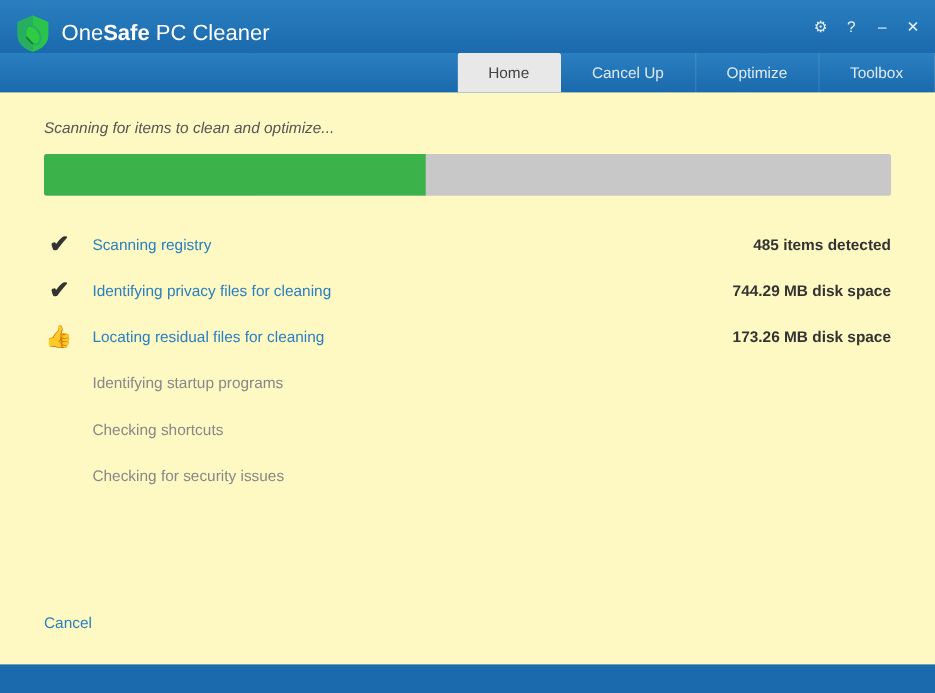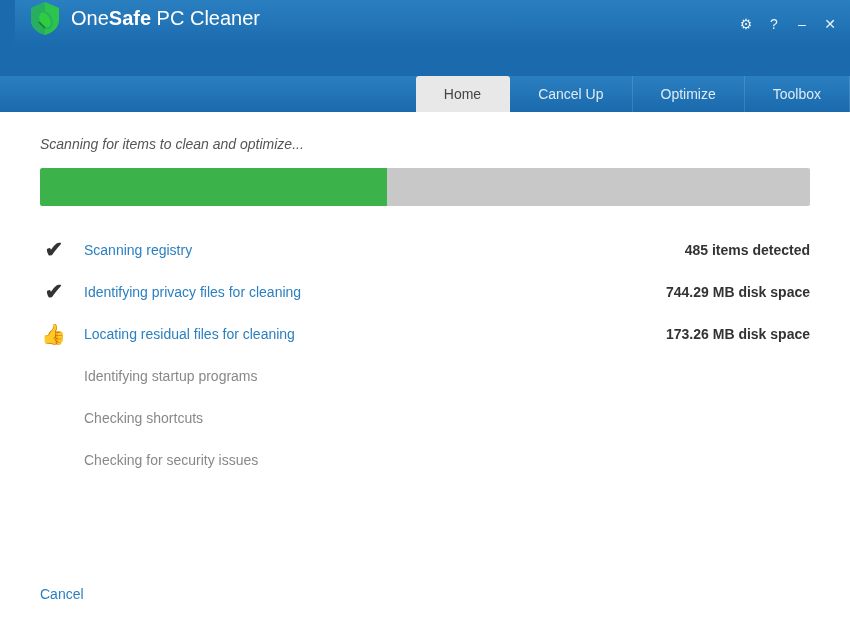--- a/index.html
+++ b/index.html
@@ -9,24 +9,23 @@
       font-family: 'Segoe UI', Arial, sans-serif;
       overflow: hidden;
       background: #1a6aad;
     }
 
     
     .title-bar {
       background: linear-gradient(180deg, #2a7fc0 0%, #1a6aad 100%);
       height: 48px;
       display: flex;
-      align-items: flex-start;
+      align-items: flex-end;
       padding: 0 12px;
       position: relative;
-      margin-left: 15px;
     }
     .logo-area {
       display: flex;
       align-items: center;
       gap: 8px;
     }
     .logo-icon {
       width: 36px;
       height: 36px;
     }
@@ -59,41 +58,40 @@
       opacity: 0.9;
     }
 
     
     .nav-tabs {
       background: linear-gradient(180deg, #2a7fc0 0%, #1a6aad 100%);
       display: flex;
       justify-content: flex-end;
       padding-right: 0;
       padding-left: 96px;
-      margin-top: 28px;
     }
     .nav-tab {
       padding: 10px 28px;
       color: white;
       font-size: 14px;
       cursor: pointer;
       border-right: 1px solid rgba(255,255,255,0.15);
       background: transparent;
       opacity: 0.85;
     }
     .nav-tab.active {
       background: #e8e8e8;
       color: #444;
       opacity: 1;
       border-radius: 3px 3px 0 0;
     }
 
     
     .main-content {
-      background: #ffffff;
+      background: #fef9c3;
       flex: 1;
       padding: 24px 40px;
       min-height: 520px;
       position: relative;
     }
 
     .scan-status-text {
       font-size: 14px;
       color: #555;
       margin-bottom: 16px;

